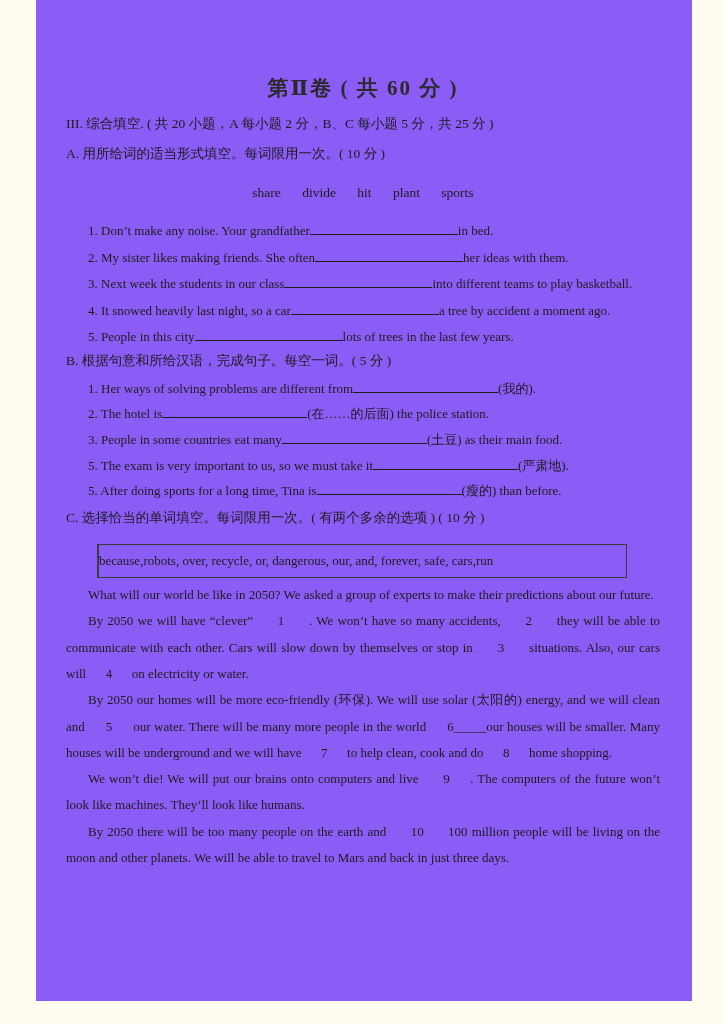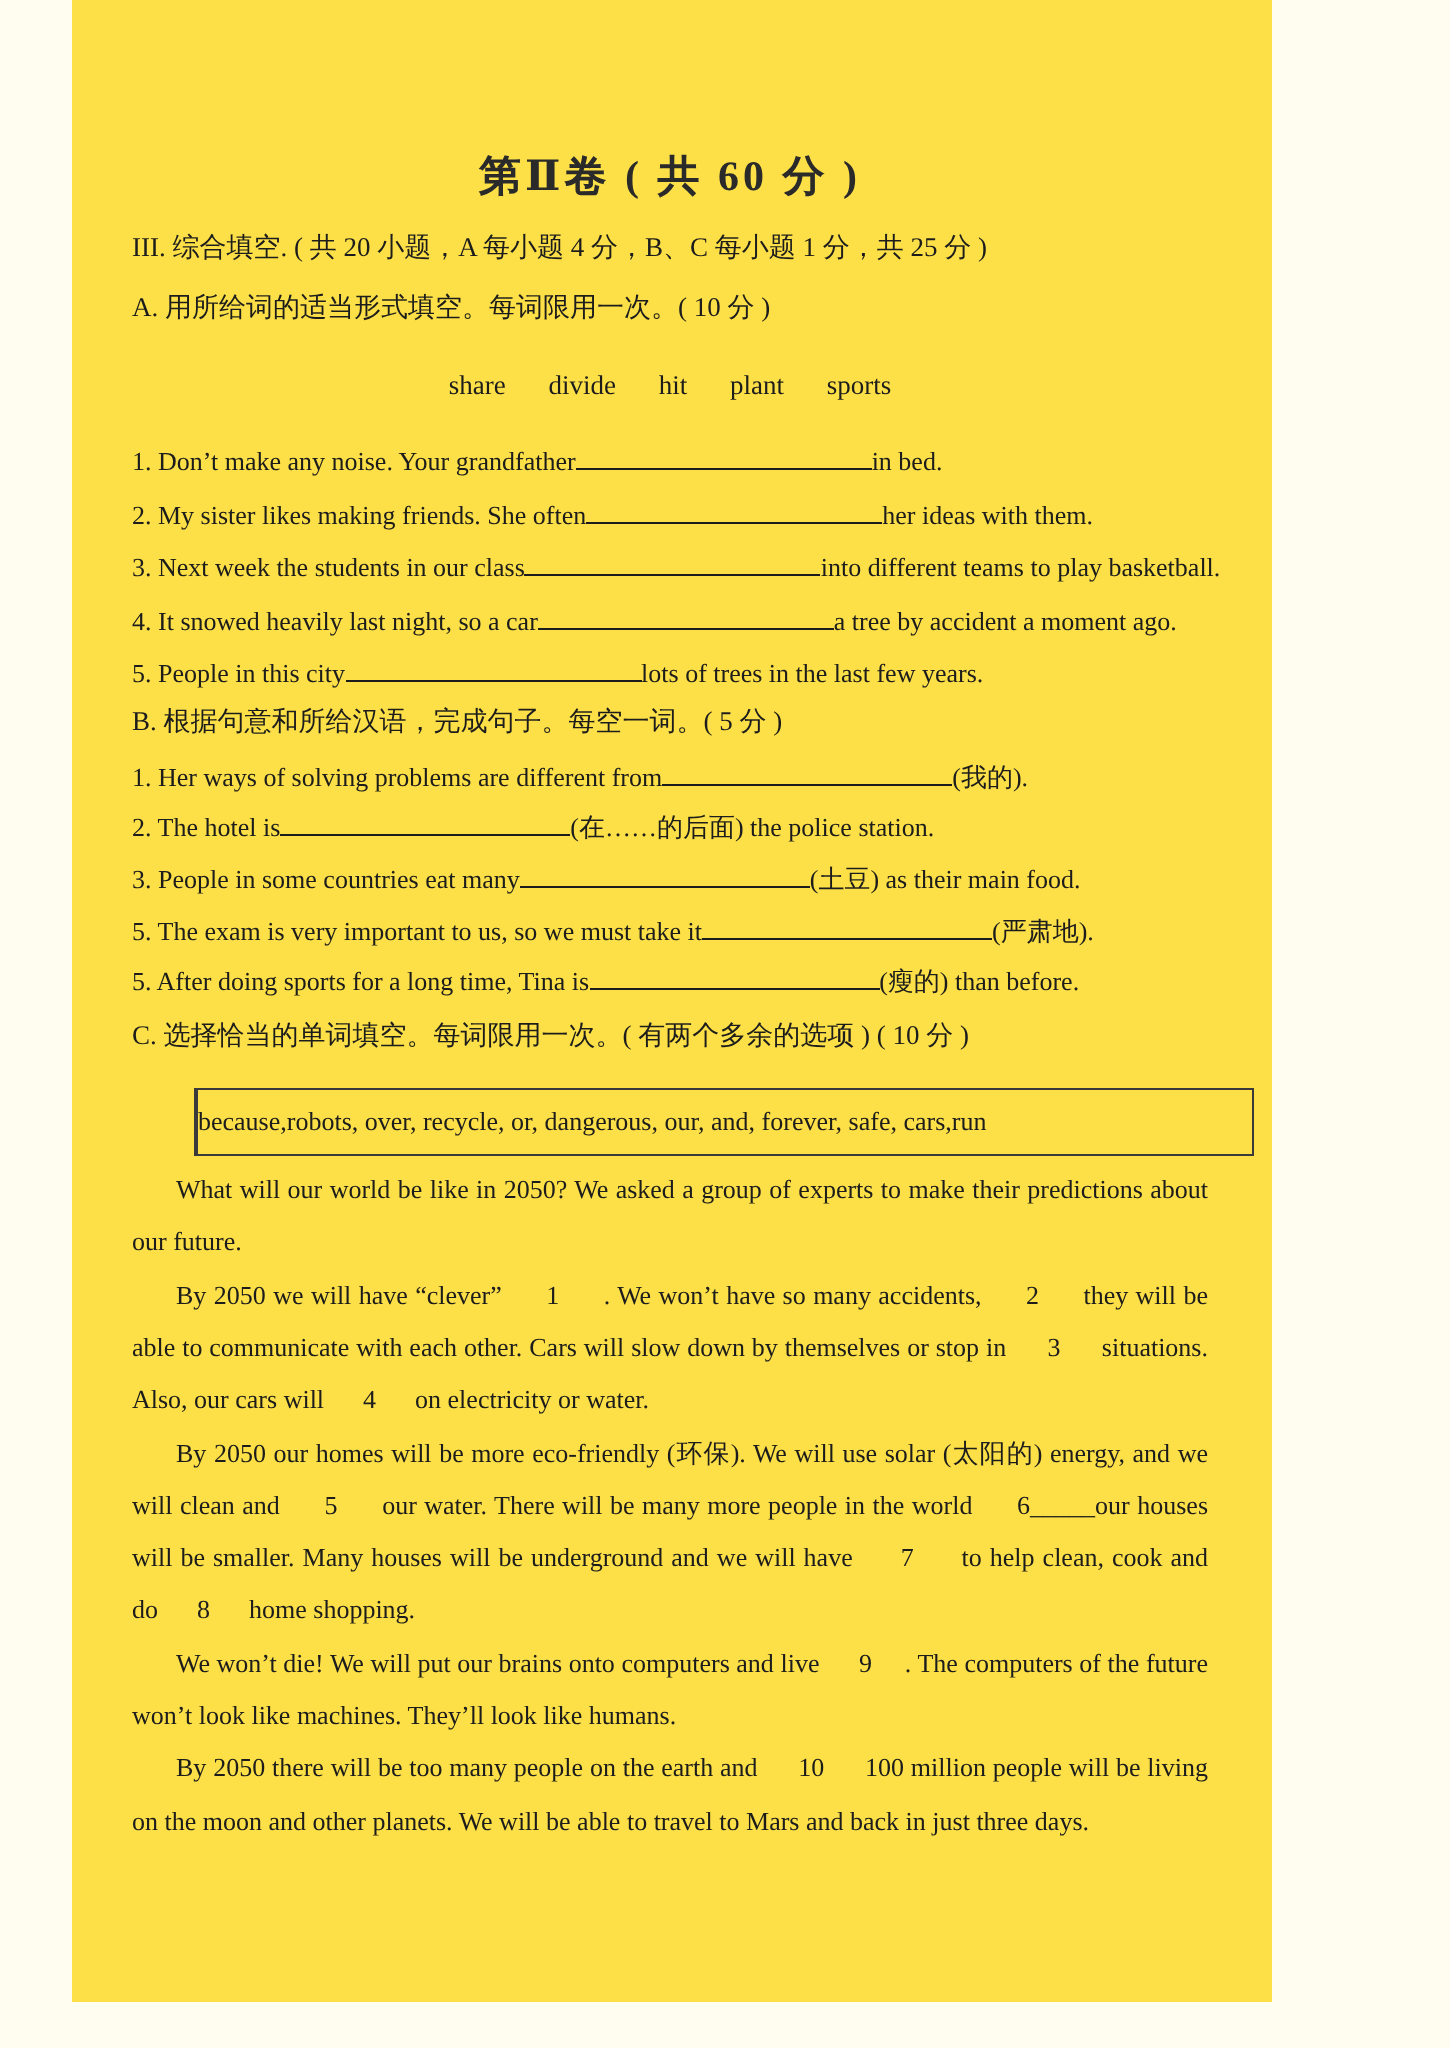--- a/index.html
+++ b/index.html
@@ -9,23 +9,23 @@
     height: 1024px;
     background: #fffdf0;
     overflow: hidden;
     font-family: "Liberation Serif", "DejaVu Serif", serif;
     color: #1c1c1c;
   }
   .page {
     position: absolute;
     left: 36px;
     top: 0;
-    width: 600px;
+    width: 656px;
     height: 1001px;
-    background: #fde047;
+    background: #8b5cf6;
     box-sizing: border-box;
     padding: 74px 32px 0 30px;
   }
   .title {
     font-size: 21px;
     font-weight: bold;
     text-align: center;
     margin: 0 0 0 0;
     letter-spacing: 2px;
     line-height: 28px;
@@ -43,21 +43,21 @@
   .subhead.a { margin-top: 10px; }
   .subhead.b { margin-top: 0px; }
   .subhead.c { margin-top: 4px; }
   .wordline {
     margin-top: 20px;
     text-align: center;
     font-size: 13.5px;
     line-height: 18px;
   }
   .wordline span { margin: 0 9px; }
-  .items { margin-top: 16px; }
+  .items { margin-top: 16px; margin-left: 22px; }
   .items.b-items { margin-top: 5px; margin-bottom: 0; }
   .item {
     font-size: 13px;
     line-height: 26.5px;
     white-space: nowrap;
   }
   .b-items .item { line-height: 25.7px; }
   .blank {
     display: inline-block;
     width: 148px;
@@ -85,21 +85,21 @@
     text-indent: 22px;
   }
 </style>
 </head>
 <body>
 
 <div class="page">
 
   <h1 class="title">第Ⅱ卷 ( 共 60 分 )</h1>
 
-  <div class="intro">III. 综合填空. ( 共 20 小题，A 每小题 4 分，B、C 每小题 1 分，共 25 分 )</div>
+  <div class="intro">III. 综合填空. ( 共 20 小题，A 每小题 2 分，B、C 每小题 5 分，共 25 分 )</div>
 
   <div class="subhead a">A. 用所给词的适当形式填空。每词限用一次。( 10 分 )</div>
 
   <div class="wordline">
     <span>share</span>
     <span>divide</span>
     <span>hit</span>
     <span>plant</span>
     <span>sports</span>
   </div>

